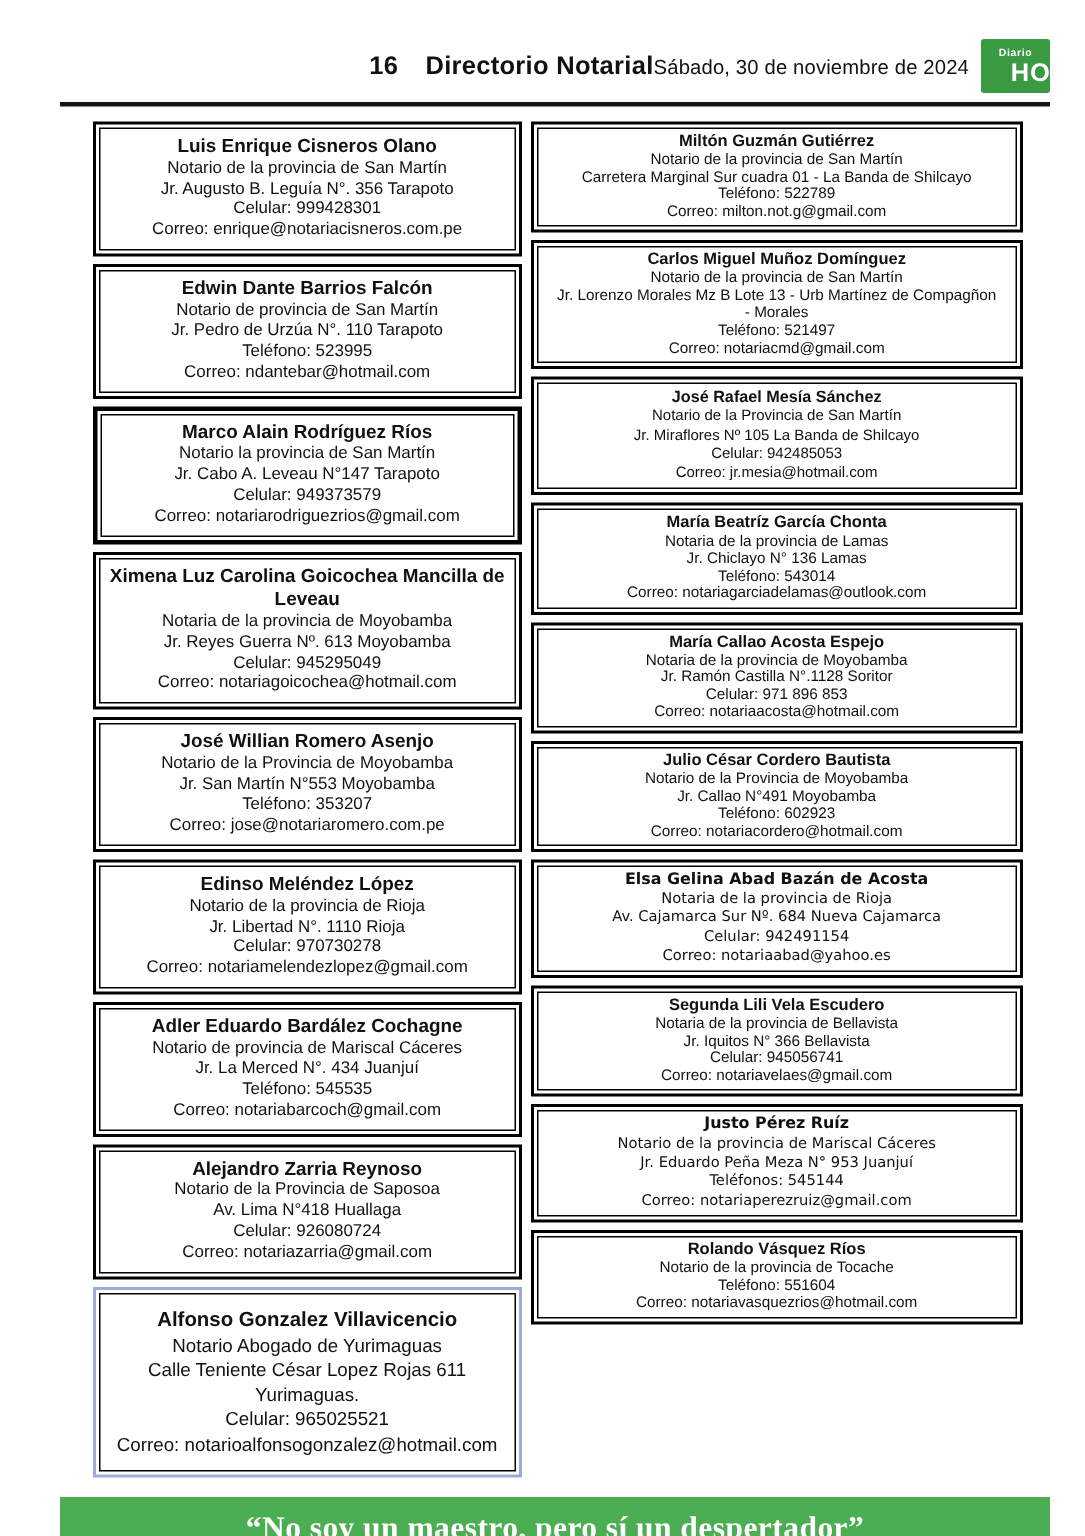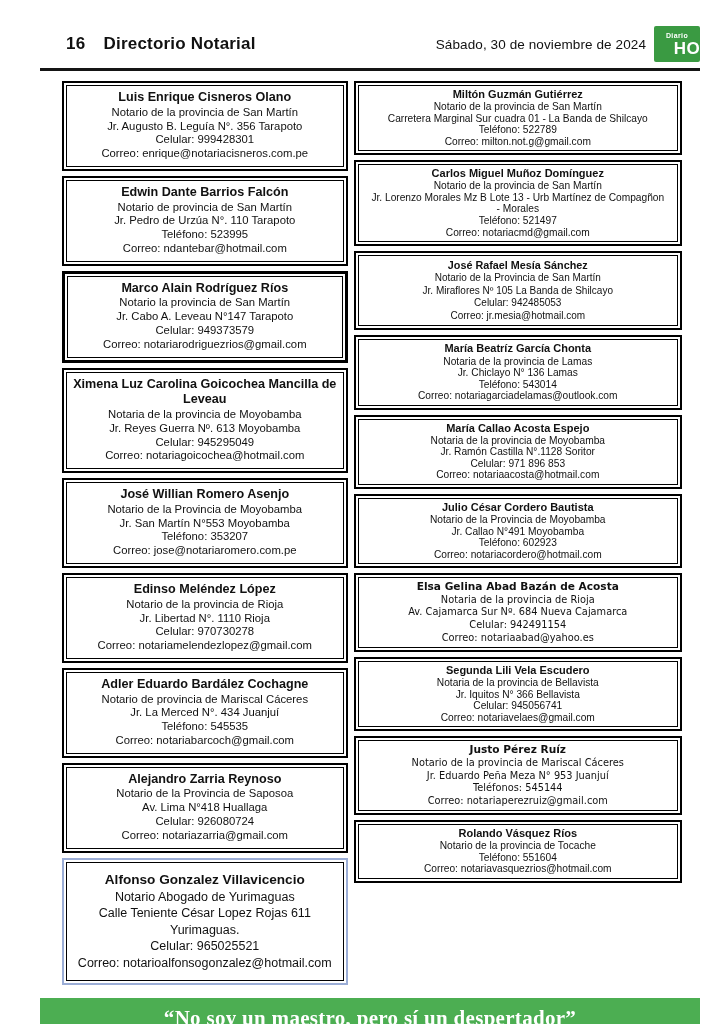--- a/index.html
+++ b/index.html
@@ -9,21 +9,21 @@
     --ink:#111;
   }
   *{box-sizing:border-box;}
   html,body{margin:0;padding:0;background:#fff;}
   body{
     width:723px;height:1024px;overflow:hidden;
     font-family:"Liberation Sans",sans-serif;color:var(--ink);
   }
   .page{width:723px;height:1024px;padding:24px 23px 0 40px;}
   
-  .header{display:flex;justify-content:space-between;align-items:center;height:40px;}
+  .header{display:flex;justify-content:flex-end;align-items:center;height:40px;}
   .header-left{padding-left:26px;display:flex;align-items:baseline;gap:18px;}
   .page-num{font-size:17px;font-weight:bold;letter-spacing:.3px;}
   .page-title{font-size:17px;font-weight:bold;letter-spacing:.2px;}
   .header-right{display:flex;align-items:center;gap:8px;}
   .date{font-size:13.5px;letter-spacing:.1px;}
   .logo{
     width:46px;height:36px;background:var(--logo-green);
     display:flex;flex-direction:column;align-items:center;justify-content:center;
     border-radius:2px;color:#fff;line-height:1;
   }

